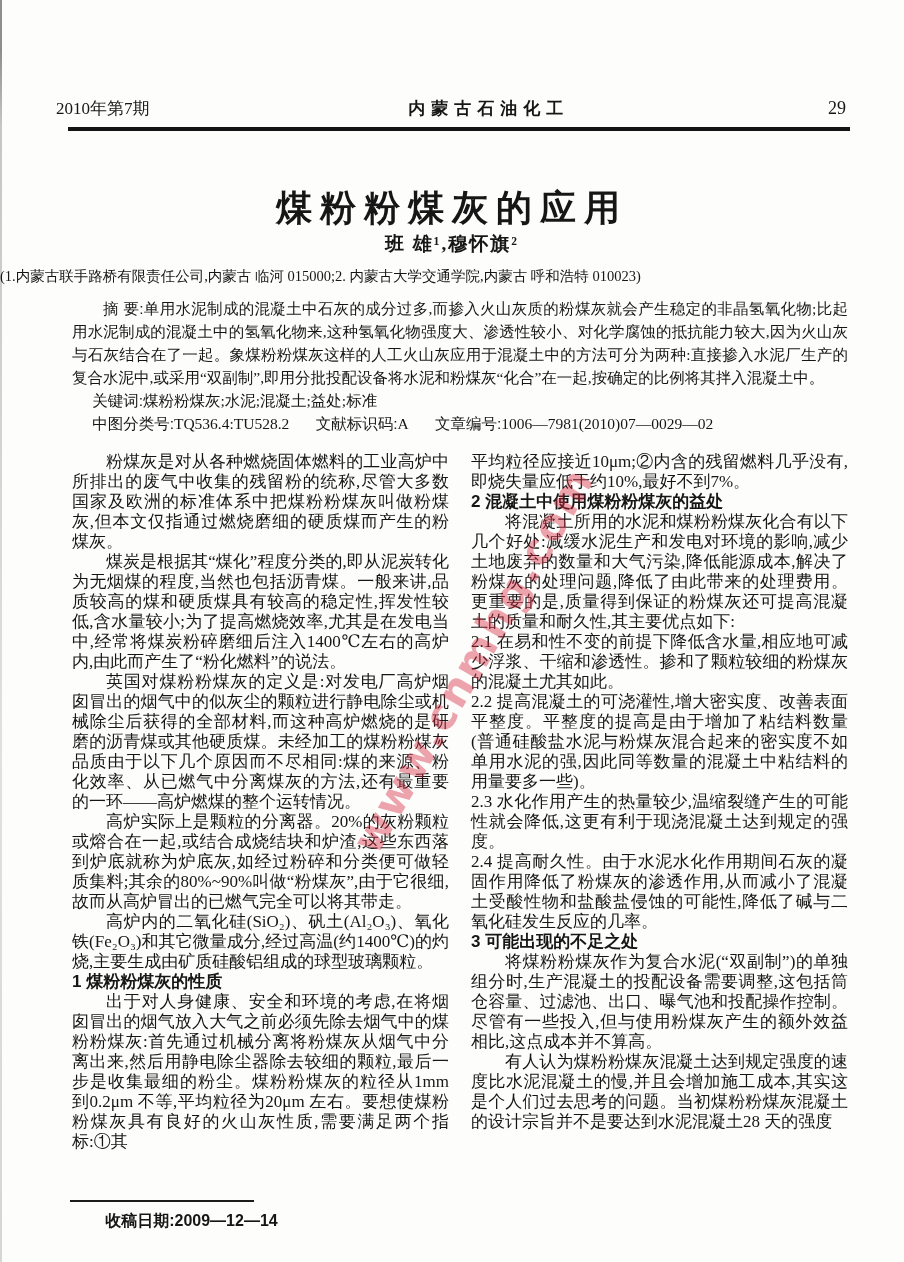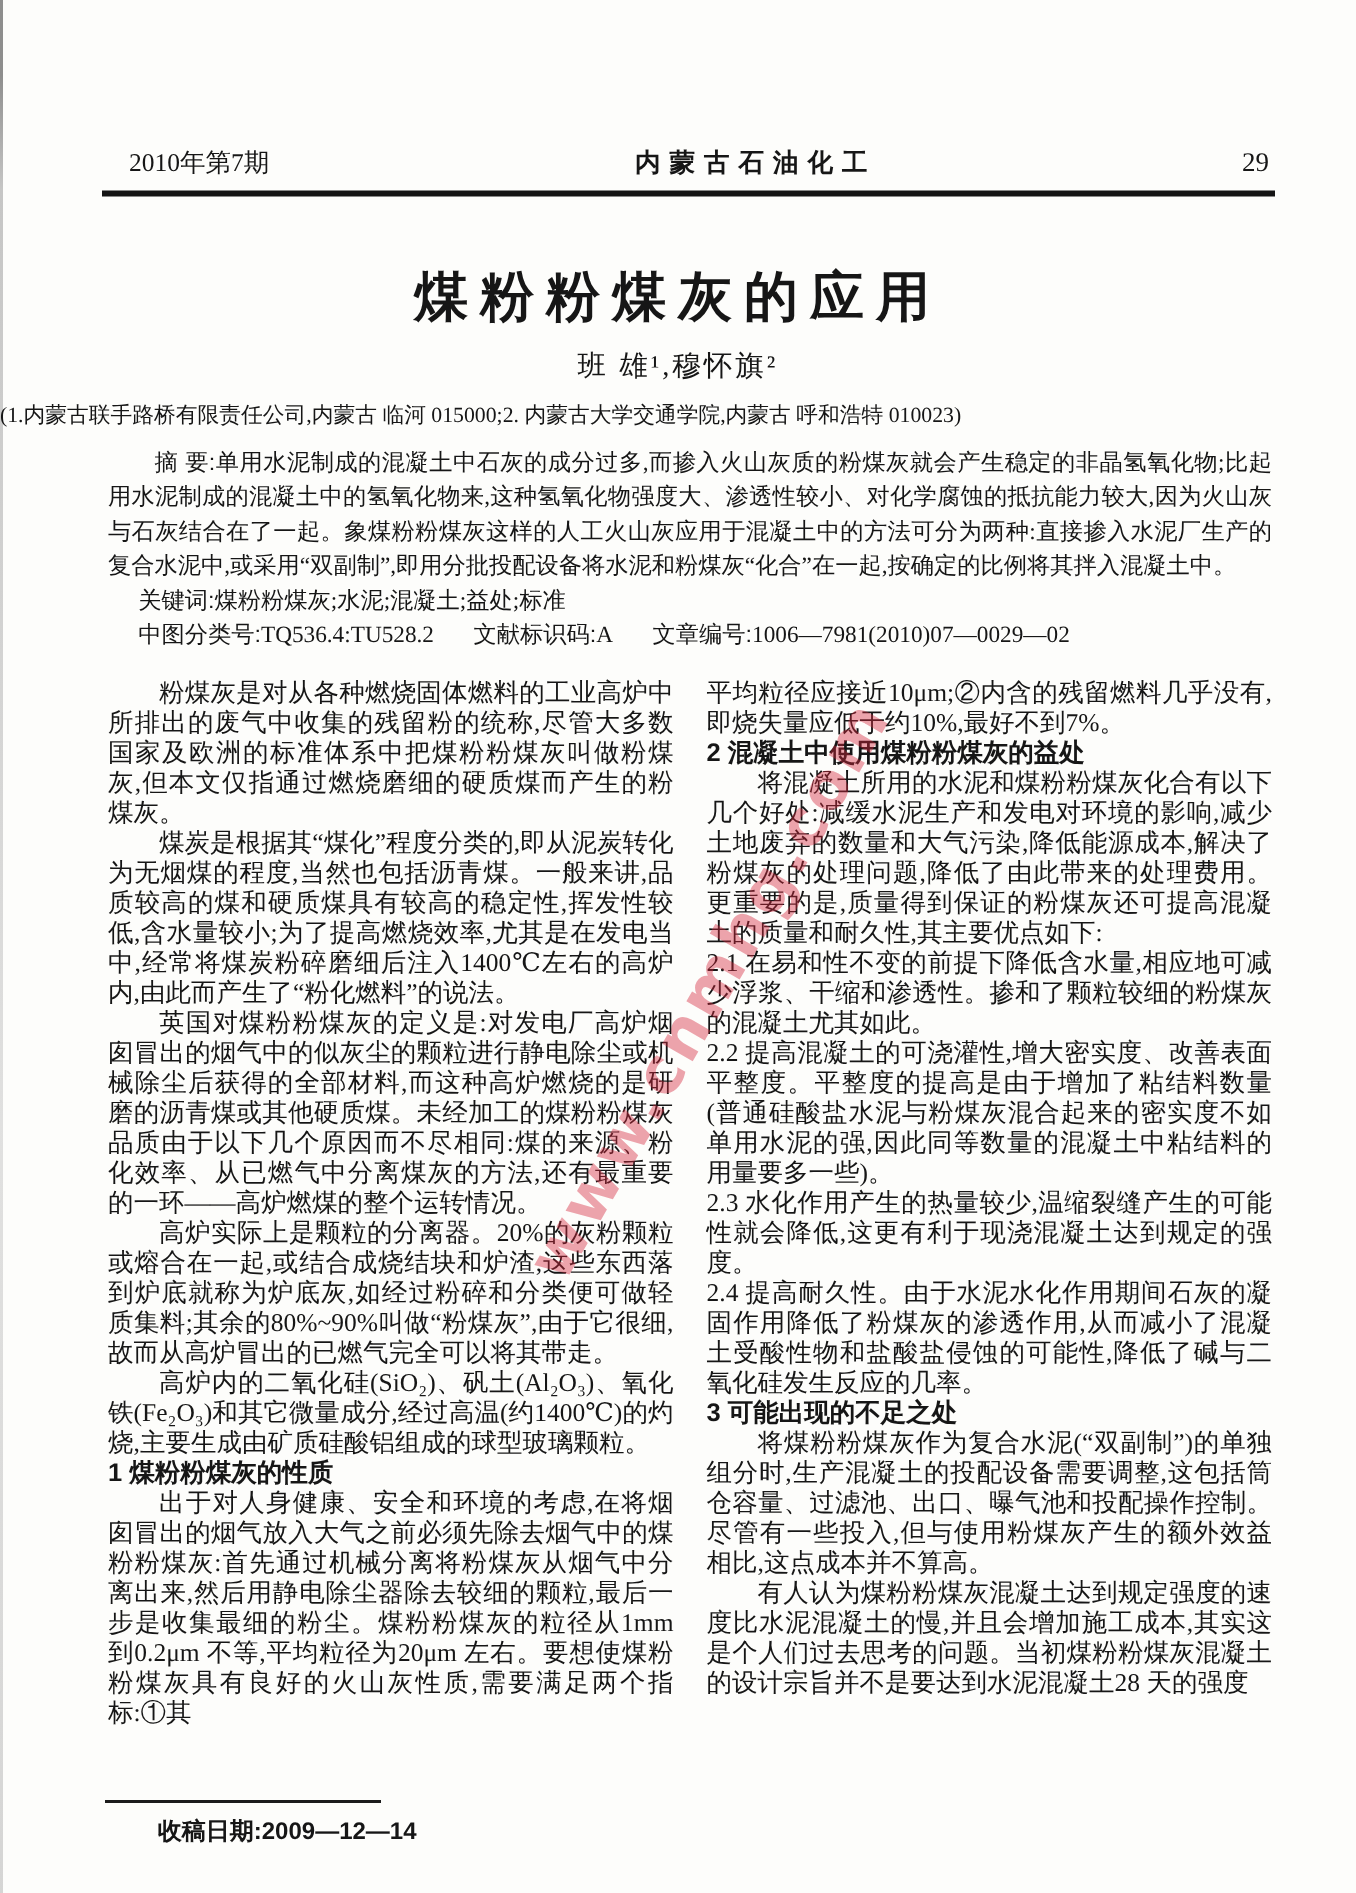--- a/index.html
+++ b/index.html
@@ -4,30 +4,30 @@
 <style>
   html,body{margin:0;padding:0;background:#ffffff;}
   .page{
     position:relative;width:904px;height:1262px;overflow:hidden;
     background:#fdfdfb;color:#161616;
     font-family:"Liberation Serif","DejaVu Serif",serif;
   }
   .scan-edge{position:absolute;left:0;top:0;width:2px;height:1262px;
     background:linear-gradient(#333 4%,#999 10%,#c9c9c9 60%,#b5b5b5);opacity:.55;}
   
-  .hdr{position:absolute;left:86px;right:58px;top:97px;display:flex;
+  .hdr{position:absolute;left:56px;right:58px;top:97px;display:flex;
     justify-content:space-between;align-items:baseline;font-size:17px;}
   .hdr .journal{letter-spacing:6px;font-weight:600;}
   .hdr .pageno{font-size:18px;}
   .hdr-rule{position:absolute;left:68px;right:54px;top:127px;height:4px;background:#141414;}
   
-  .title{position:absolute;left:0;right:0;top:156px;text-align:center;
+  .title{position:absolute;left:0;right:0;top:166px;text-align:center;
     font-size:36px;font-weight:bold;letter-spacing:8px;margin-top:18px;}
   .authors{position:absolute;left:0;right:0;top:231px;text-align:center;
-    font-size:19px;letter-spacing:2px;}
+    font-size:19px;letter-spacing:2px;font-weight:bold;}
   .affil{position:absolute;left:0;right:0;top:267px;font-size:14.5px;}
   
   .meta{position:absolute;left:72px;right:56px;top:297px;font-size:15.5px;
     line-height:23px;text-align:justify;}
   .meta p{margin:0;}
   .meta .abstract{text-indent:2em;}
   .meta .kwline,.meta .clcline{text-indent:1.3em;}
   .lbl{font-family:"Liberation Sans","DejaVu Sans",sans-serif;font-weight:normal;}
   .gap{margin-left:1.7em;}
   

